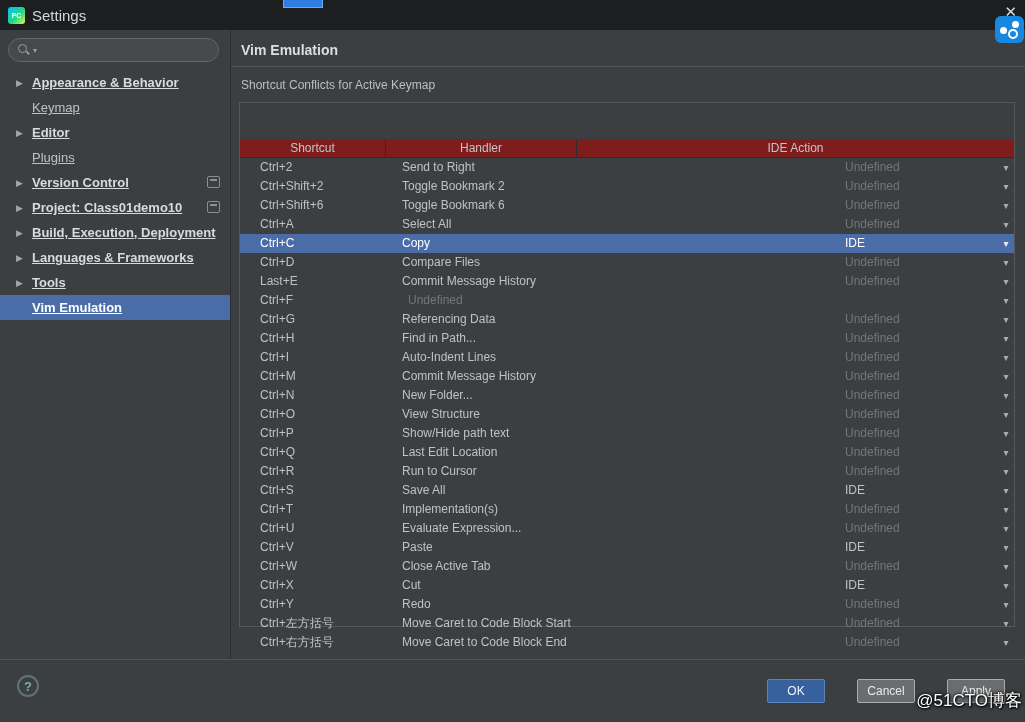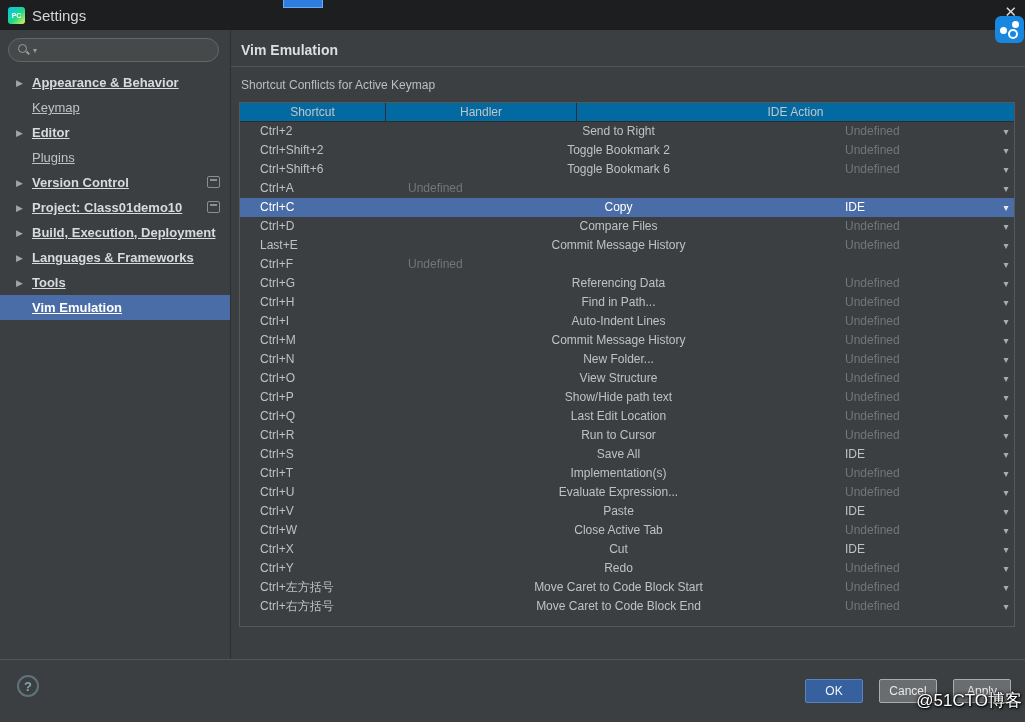--- a/index.html
+++ b/index.html
@@ -41,42 +41,42 @@
   .sb-item.selected{background:var(--accent_blue,#4a6da8);}
   .sb-item.selected .sb-label{color:#ffffff;font-weight:bold;}
   .sb-badge{position:absolute;right:10px;top:6px;width:13px;height:12px;border:1px solid #8c8f92;border-radius:2px;box-sizing:border-box;}
   .sb-badge::after{content:"";position:absolute;left:2px;top:2px;right:2px;height:2px;background:#8c8f92;}
   
   .main{position:absolute;left:231px;top:30px;right:0;bottom:62px;}
   .main-title{position:absolute;top:12px;left:10px;font-weight:bold;color:#dcdee0;font-size:14px;}
   .main-hr{position:absolute;top:36px;left:0;right:0;border-top:1px solid #515355;}
   .subtitle{position:absolute;top:48px;left:10px;color:#bcbec0;font-size:12px;}
   .table{position:absolute;top:72px;left:8px;right:10px;height:525px;border:1px solid #55595b;box-sizing:border-box;background:var(--dialog_bg,#3c3f41);}
-  .thead{display:flex;height:18px;background:#0369a1;border-bottom:1px solid #2a2c2e;}
+  .thead{display:flex;height:18px;background:#7f1d1d;border-bottom:1px solid #2a2c2e;margin-top:36px;}
   .th{font-size:12px;color:#c3c5c7;text-align:center;line-height:18px;border-right:1px solid #2a2c2e;box-sizing:border-box;cursor:pointer;}
   .th:last-child{border-right:none;}
   .col0{width:146px;flex:0 0 146px;}
   .col1{width:437px;flex:0 0 437px;}
   .col2{flex:1 1 auto;}
   .tr{display:flex;height:19px;line-height:19px;font-size:12px;color:var(--table_text,#bfc1c3);cursor:pointer;}
   .tr .td{white-space:nowrap;overflow:hidden;box-sizing:border-box;}
   .td.c0{width:146px;flex:0 0 146px;padding-left:8px;margin-left:12px;}
-  .td.c1{width:437px;flex:0 0 437px;padding-left:4px;text-align:center;}
+  .td.c1{width:437px;flex:0 0 437px;padding-left:4px;}
   .td.c2{flex:1 1 auto;padding-left:10px;display:flex;align-items:center;}
   .td.c2 .hval{flex:1 1 auto;}
   .td.c2 .hval.undef{color:var(--undefined_text,#72767a);}
   .dd-arrow{flex:0 0 16px;text-align:center;color:#a9acae;font-size:10px;}
   .tr.sel{background:var(--accent_blue,#4a6da8);color:#ffffff;}
   .tr.sel .hval,.tr.sel .hval.undef{color:#ffffff;}
   .tr.sel .dd-arrow{color:#e8ecf2;}
   
   .footer{position:absolute;left:0;right:0;bottom:0;height:62px;border-top:1px solid #515355;background:var(--dialog_bg,#3c3f41);}
   .help-btn{position:absolute;left:17px;top:15px;width:22px;height:22px;border:2px solid #5e7478;border-radius:50%;
     color:#85a7ae;font-weight:bold;font-size:13px;display:flex;align-items:center;justify-content:center;cursor:pointer;box-sizing:border-box;}
-  .btns{position:absolute;right:14px;top:19px;display:flex;gap:16px;}
+  .btns{position:absolute;right:20px;top:19px;display:flex;gap:32px;}
   .btn{width:58px;height:24px;font-family:"Liberation Sans",sans-serif;font-size:12px;cursor:pointer;
     background:#6a6d6f;border:1px solid #a9abad;color:#e8e9ea;border-radius:2px;padding:0;}
   .btn.ok{background:var(--ok_button_bg,#36609e);border-color:#5a83bb;color:#f2f6fb;}
   .watermark{position:absolute;right:3px;bottom:10px;color:var(--watermark_color,#ffffff);font-size:17px;z-index:10;
     text-shadow:0 0 2px #000,0 0 4px #000,1px 1px 2px #000;}
 </style>
 </head>
 <body>
 
 <div class="window">
@@ -179,20 +179,21 @@
           <div class="tr">
             <div class="td c0">Ctrl+Shift+6</div>
             <div class="td c1">Toggle Bookmark 6</div>
             <div class="td c2">
               <span class="hval undef">Undefined</span>
               <span class="dd-arrow">▾</span>
             </div>
           </div>
           <div class="tr">
             <div class="td c0">Ctrl+A</div>
+            <div class="td c1">Select All</div>
             <div class="td c2">
               <span class="hval undef">Undefined</span>
               <span class="dd-arrow">▾</span>
             </div>
           </div>
           <div class="tr sel">
             <div class="td c0">Ctrl+C</div>
             <div class="td c1">Copy</div>
             <div class="td c2">
               <span class="hval">IDE</span>

